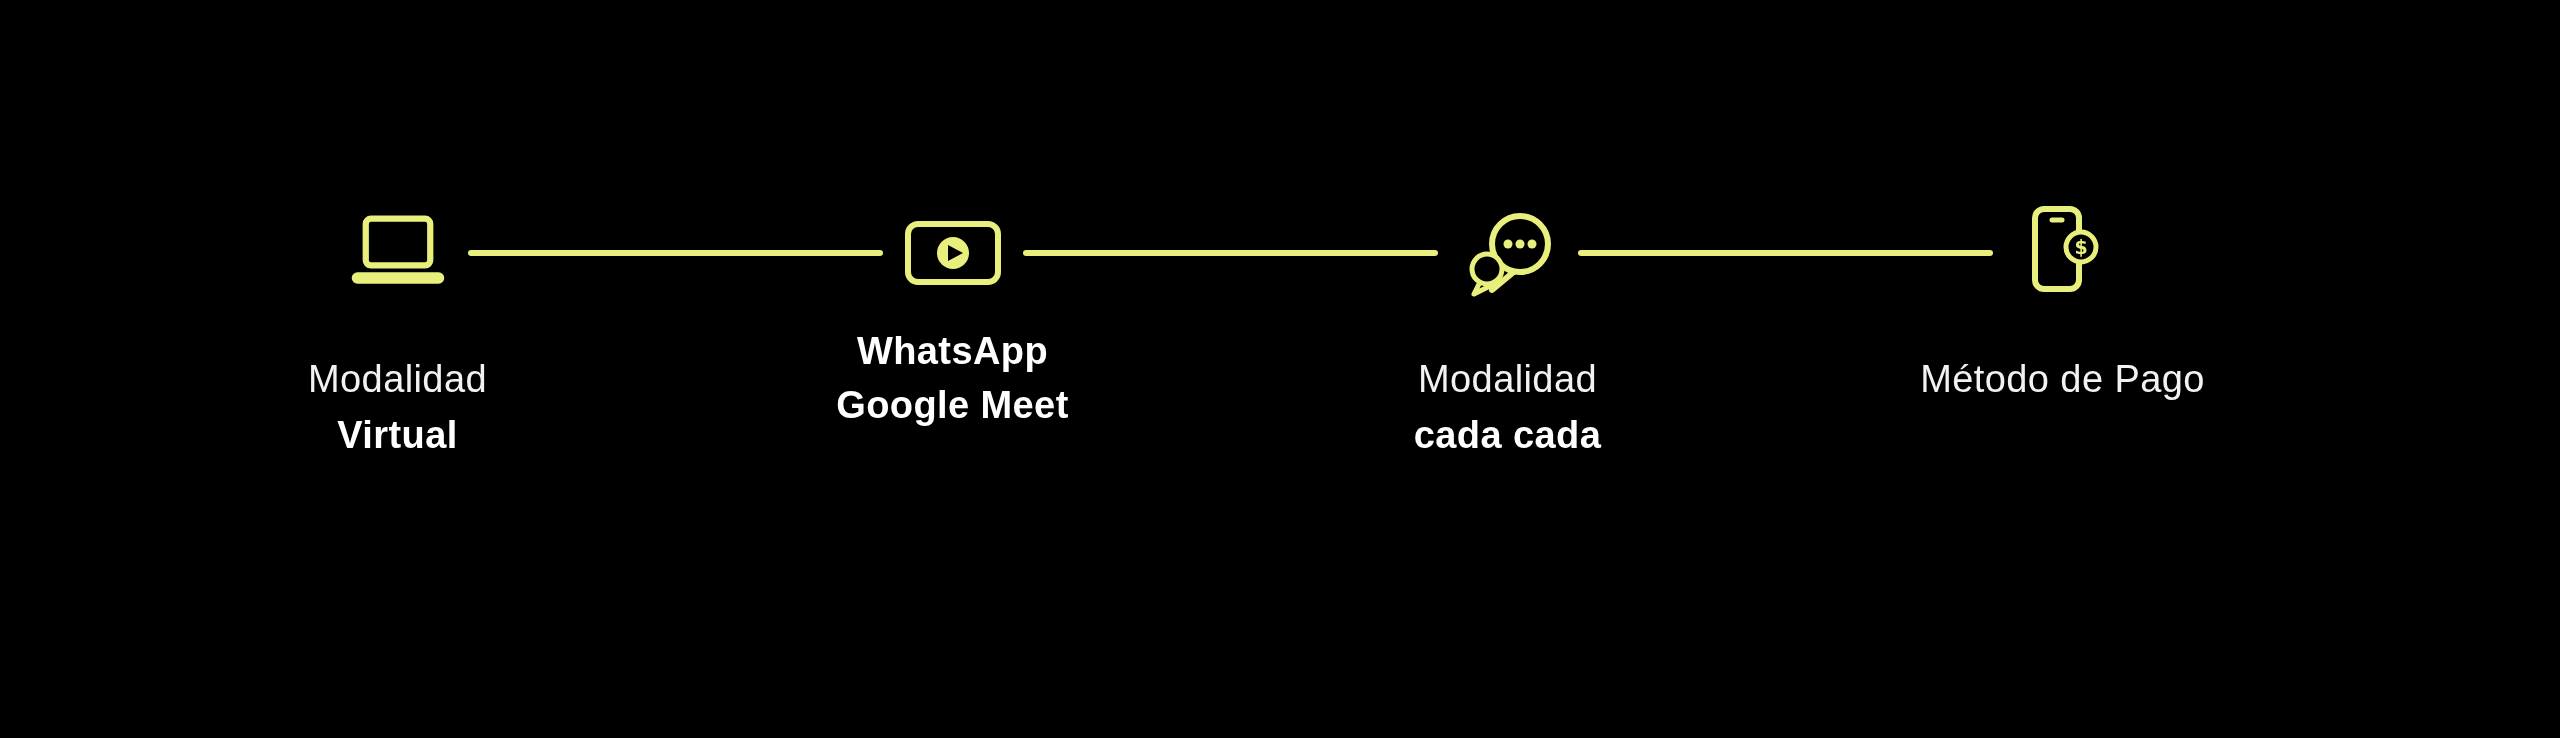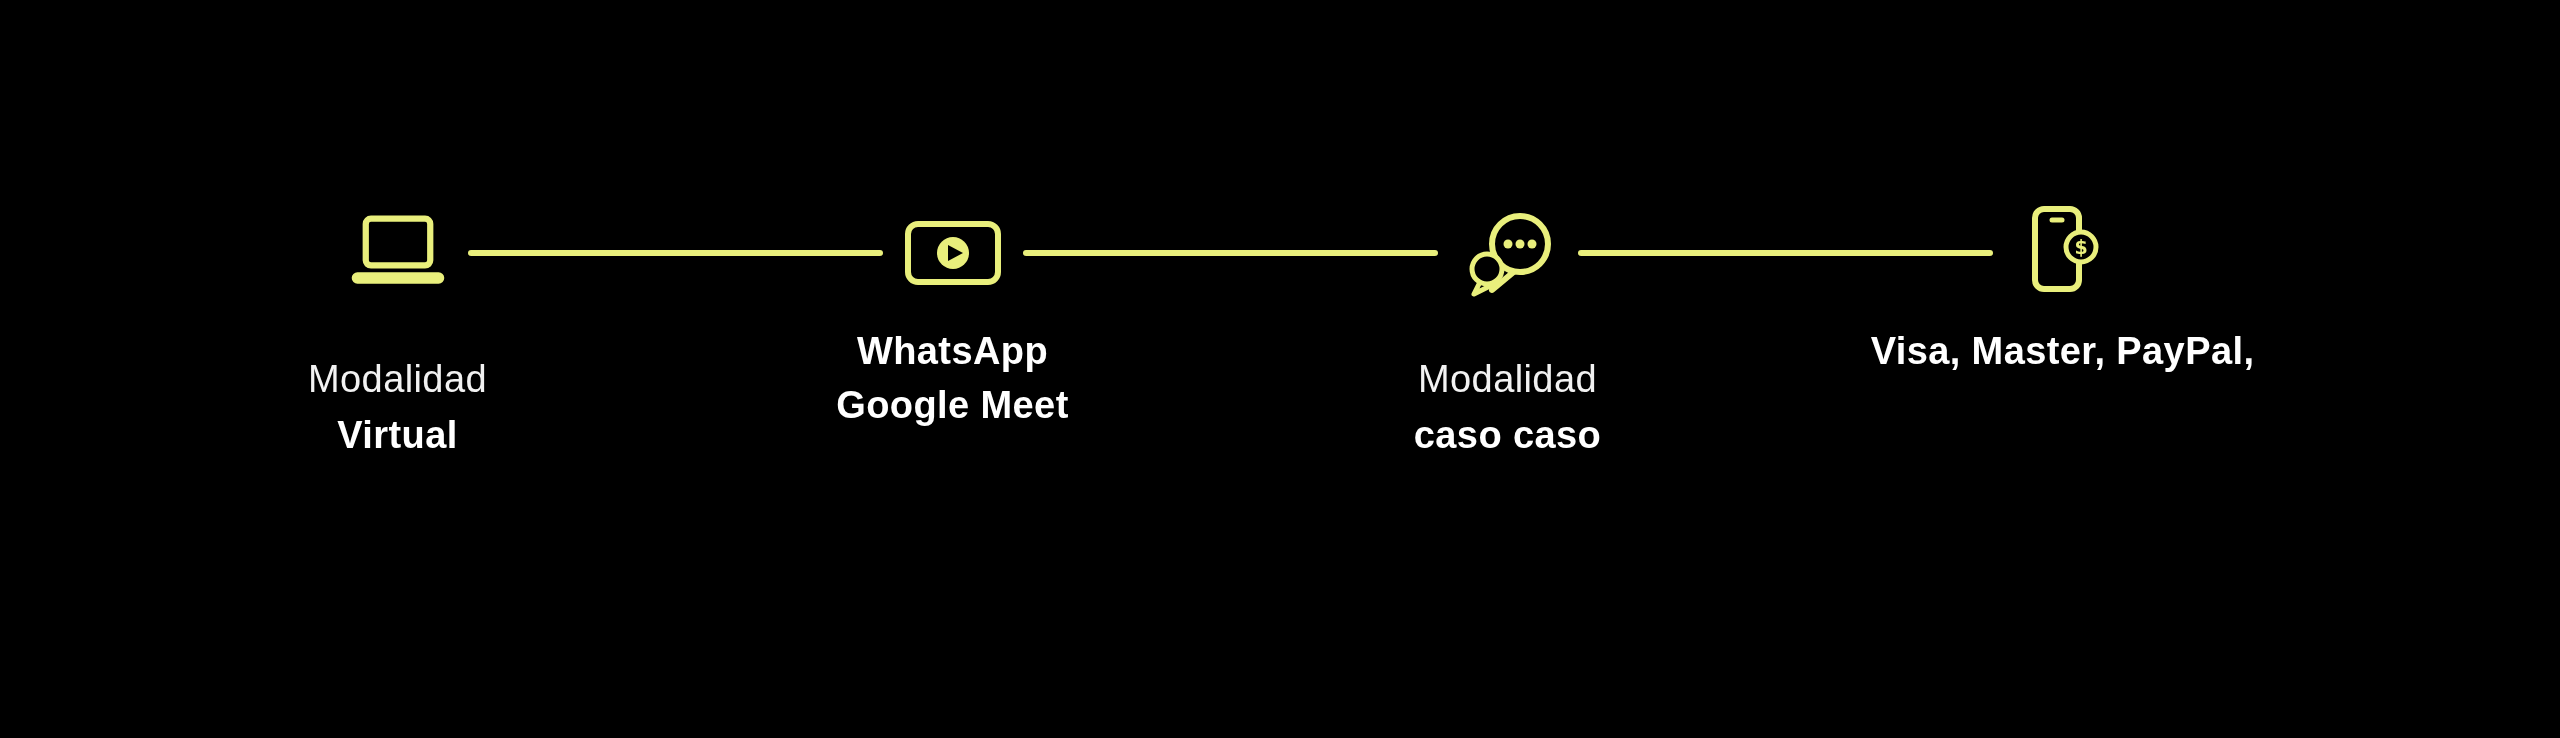--- a/index.html
+++ b/index.html
@@ -103,32 +103,32 @@
           <circle cx="62" cy="38" r="28" fill="#000000" stroke="currentColor" stroke-width="6"></circle>
           <circle cx="50" cy="38" r="4.5" fill="currentColor"></circle>
           <circle cx="62" cy="38" r="4.5" fill="currentColor"></circle>
           <circle cx="74" cy="38" r="4.5" fill="currentColor"></circle>
           <path d="M24 72 L16 88 L36 78" stroke="currentColor" stroke-width="5" stroke-linejoin="round" stroke-linecap="round"></path>
           <circle cx="29" cy="63" r="15" fill="#000000" stroke="currentColor" stroke-width="5"></circle>
         </svg>
       </div>
       <div class="step-title">Modalidad</div>
       <div class="step-desc">
-        <span>caso caso</span>
+        <span>cada cada</span>
       </div>
     </div>
 
     <div class="step">
       <div class="icon-box">
         <svg width="72" height="98" viewBox="0 0 72 96" fill="none">
           <rect x="8" y="4" width="44" height="80" rx="9" stroke="currentColor" stroke-width="6"></rect>
           <line x1="25" y1="15" x2="35" y2="15" stroke="currentColor" stroke-width="5" stroke-linecap="round"></line>
           <circle cx="54" cy="42" r="15" fill="#000000" stroke="currentColor" stroke-width="5"></circle>
           <text x="54" y="49" text-anchor="middle" font-family="DejaVu Sans, sans-serif" font-size="19" font-weight="bold" fill="currentColor">$</text>
         </svg>
       </div>
+      <div class="step-title">Método de Pago</div>
       <div class="step-desc">
-        <span>Visa, Master, PayPal,</span>
       </div>
     </div>
 
   </div>
 </div>
 
 </body></html>

